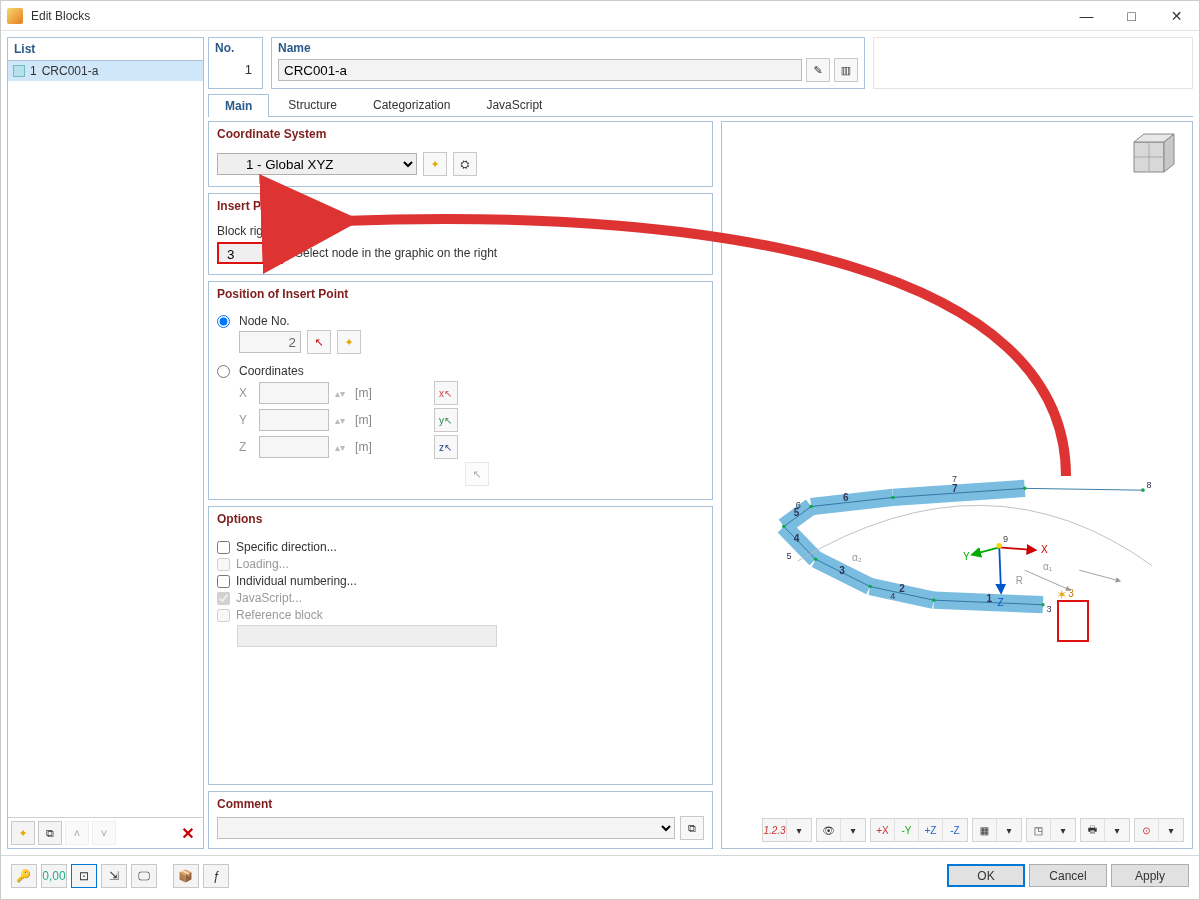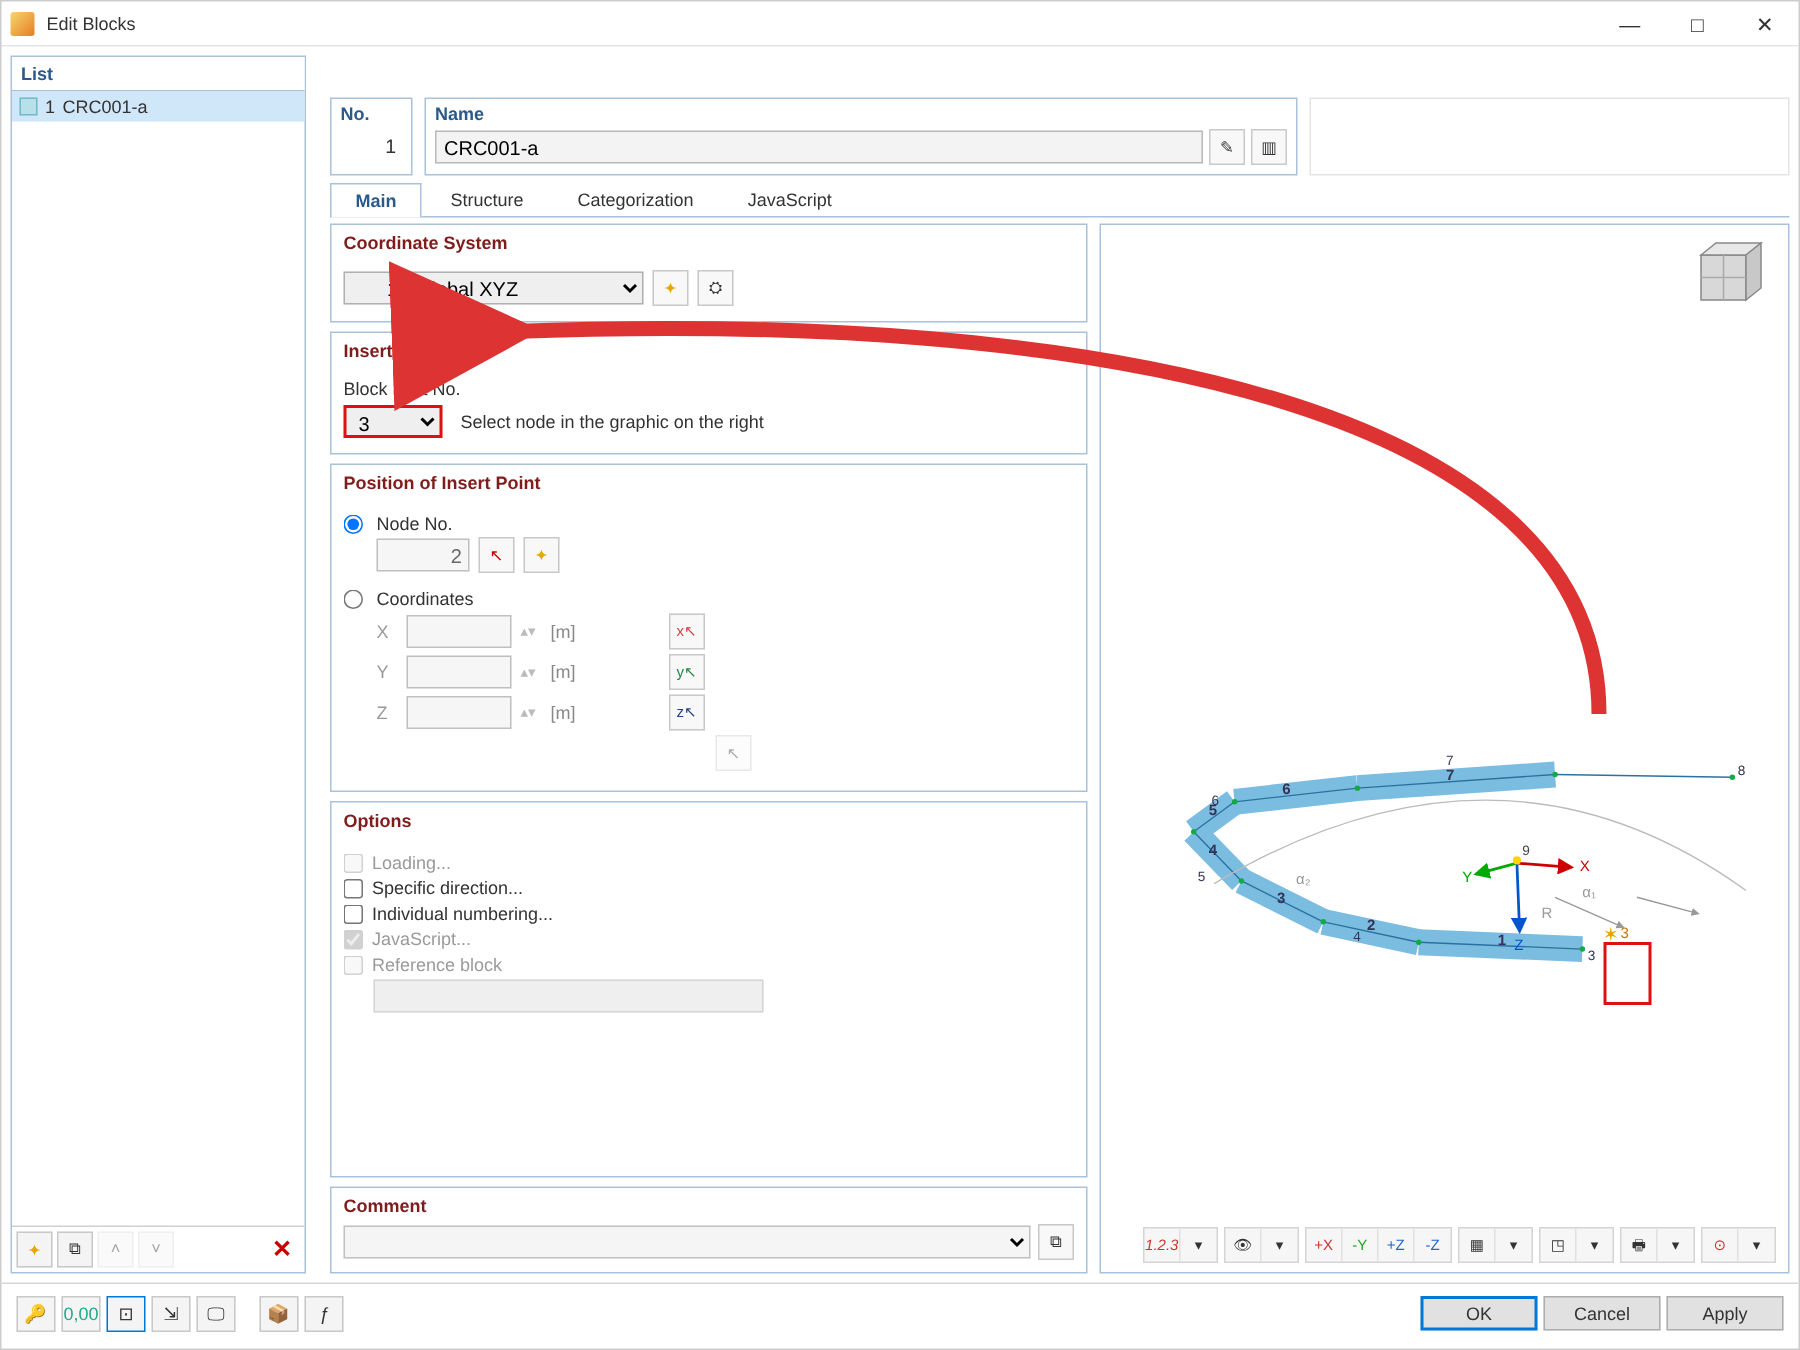--- a/index.html
+++ b/index.html
@@ -3,34 +3,34 @@
 <meta charset="utf-8">
 <style>
   * { box-sizing: border-box; margin: 0; padding: 0; }
   body { font-family: "Segoe UI", Tahoma, sans-serif; font-size: 12px; color: #333; background: #fff; width: 1200px; height: 900px; overflow: hidden; border: 1px solid #ccc; position: relative; }
   
   .titlebar { height: 30px; display: flex; align-items: center; padding-left: 6px; border-bottom: 1px solid #e4e4e4; }
   .titlebar .app-icon { width: 16px; height: 16px; background: linear-gradient(135deg,#f5d76e,#e67e22); border-radius: 2px; margin-right: 8px; }
   .titlebar .win-controls { margin-left: auto; display: flex; }
   .titlebar .win-controls div { width: 45px; height: 28px; display: flex; align-items: center; justify-content: center; font-size: 14px; color: #333; cursor: default; }
   
-  .content { display: flex; height: 824px; padding: 6px; gap: 16px; }
+  .content { display: flex; height: 824px; padding: 6px; gap: 4px; }
   
   .left-panel { width: 197px; border: 1px solid #a9c1d9; background: #fff; display: flex; flex-direction: column; }
   .panel-header { background: #fff; color: #2a5a8a; font-weight: 600; padding: 4px 6px; border-bottom: 1px solid #a9c1d9; }
   .tree-item { padding: 3px 5px; display: flex; align-items: center; gap: 5px; }
   .tree-item.selected { background: #d0e6f9; }
   .tree-item .swatch { width: 12px; height: 12px; background: #b8e0e8; border: 1px solid #6fbcc8; }
   .left-toolbar { margin-top: auto; display: flex; gap: 3px; padding: 3px; border-top: 1px solid #d0d0d0; align-items: center; }
   .tool-btn { width: 24px; height: 24px; border: 1px solid #c8c8c8; background: #f4f4f4; display:flex; align-items:center; justify-content:center; font-size: 11px; cursor: default; }
   .tool-btn.disabled { opacity: .45; border-color: #ddd; }
   .tool-btn.red { color:#c00; font-weight:bold; border:none; background:none; font-size:16px; }
   
   .right-area { flex: 1; display: flex; flex-direction: column; gap: 4px; }
-  .top-row { display:flex; gap:8px; height:52px;margin-top:28px; }
+  .top-row { display:flex; gap:8px; height:52px; }
   .no-box { width:55px; border:1px solid #a9c1d9;}
   .name-box { flex:1; border:1px solid #a9c1d9;}
   .filler-box { width:320px; border:1px solid #e4e4e4;}
   .box-label { color:#2a5a8a; font-weight:600; padding:3px 6px; }
   .no-val { text-align:right; padding:4px 10px 0 0; font-size:13px; }
   .name-row { display:flex; align-items:center; gap:4px; padding:0 6px;}
   .name-input { flex:1; border:1px solid #b9b9b9; height:22px; padding:2px 5px; background:#f3f3f3; }
 
   .tabstrip { display:flex; border-bottom:1px solid #a9c1d9; height:24px; }
   .tab { padding:4px 16px; border:1px solid transparent; border-bottom:none; cursor:default; margin-right:2px;}
@@ -219,27 +219,27 @@
                 <span style="width:220px;"></span>
                 <div class="sq-btn disabled" style="opacity:.4;">↖</div>
               </div>
             </div>
           </div>
         </div>
 
         <div class="section" style="flex:1;">
           <div class="section-title">Options</div>
           <div class="section-body">
+            <div class="opt-row">
+                <input type="checkbox" style="">
+                <span>Specific direction...</span>
+              </div>
             <div class="opt-row disabled">
                 <input type="checkbox" disabled="" style="">
                 <span>Loading...</span>
-              </div>
-            <div class="opt-row">
-                <input type="checkbox" style="">
-                <span>Specific direction...</span>
               </div>
             <div class="opt-row">
                 <input type="checkbox" style="">
                 <span>Individual numbering...</span>
               </div>
             <div class="opt-row disabled">
                 <input type="checkbox" checked="" disabled="" style="">
                 <span>JavaScript...</span>
               </div>
             <div class="opt-row disabled">

